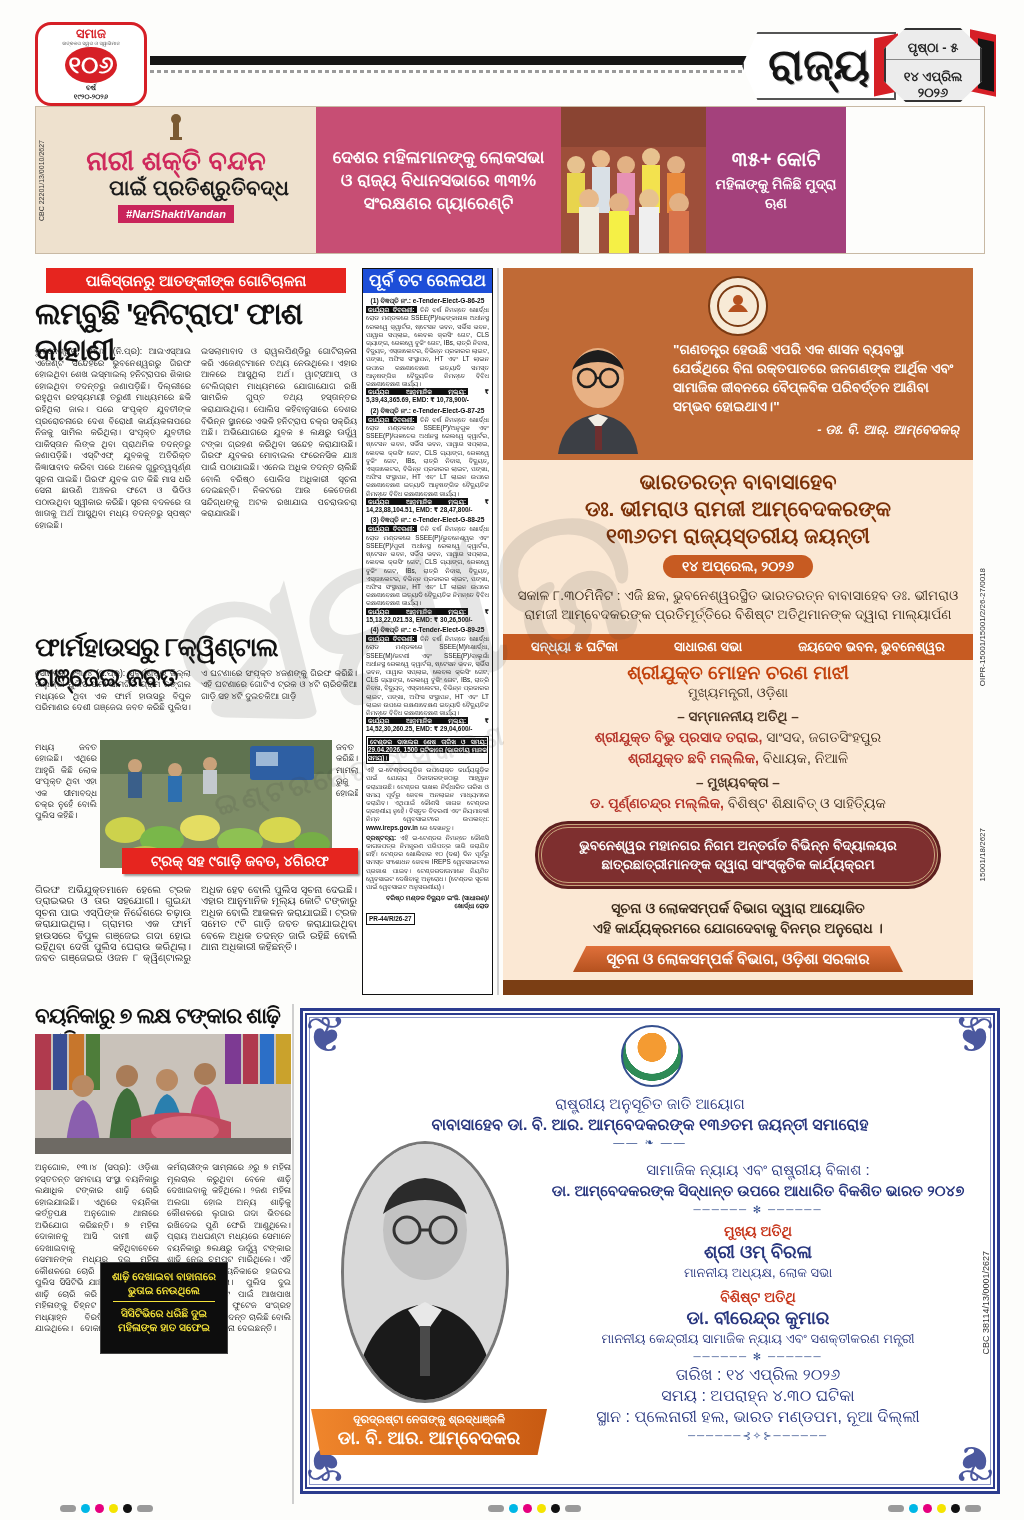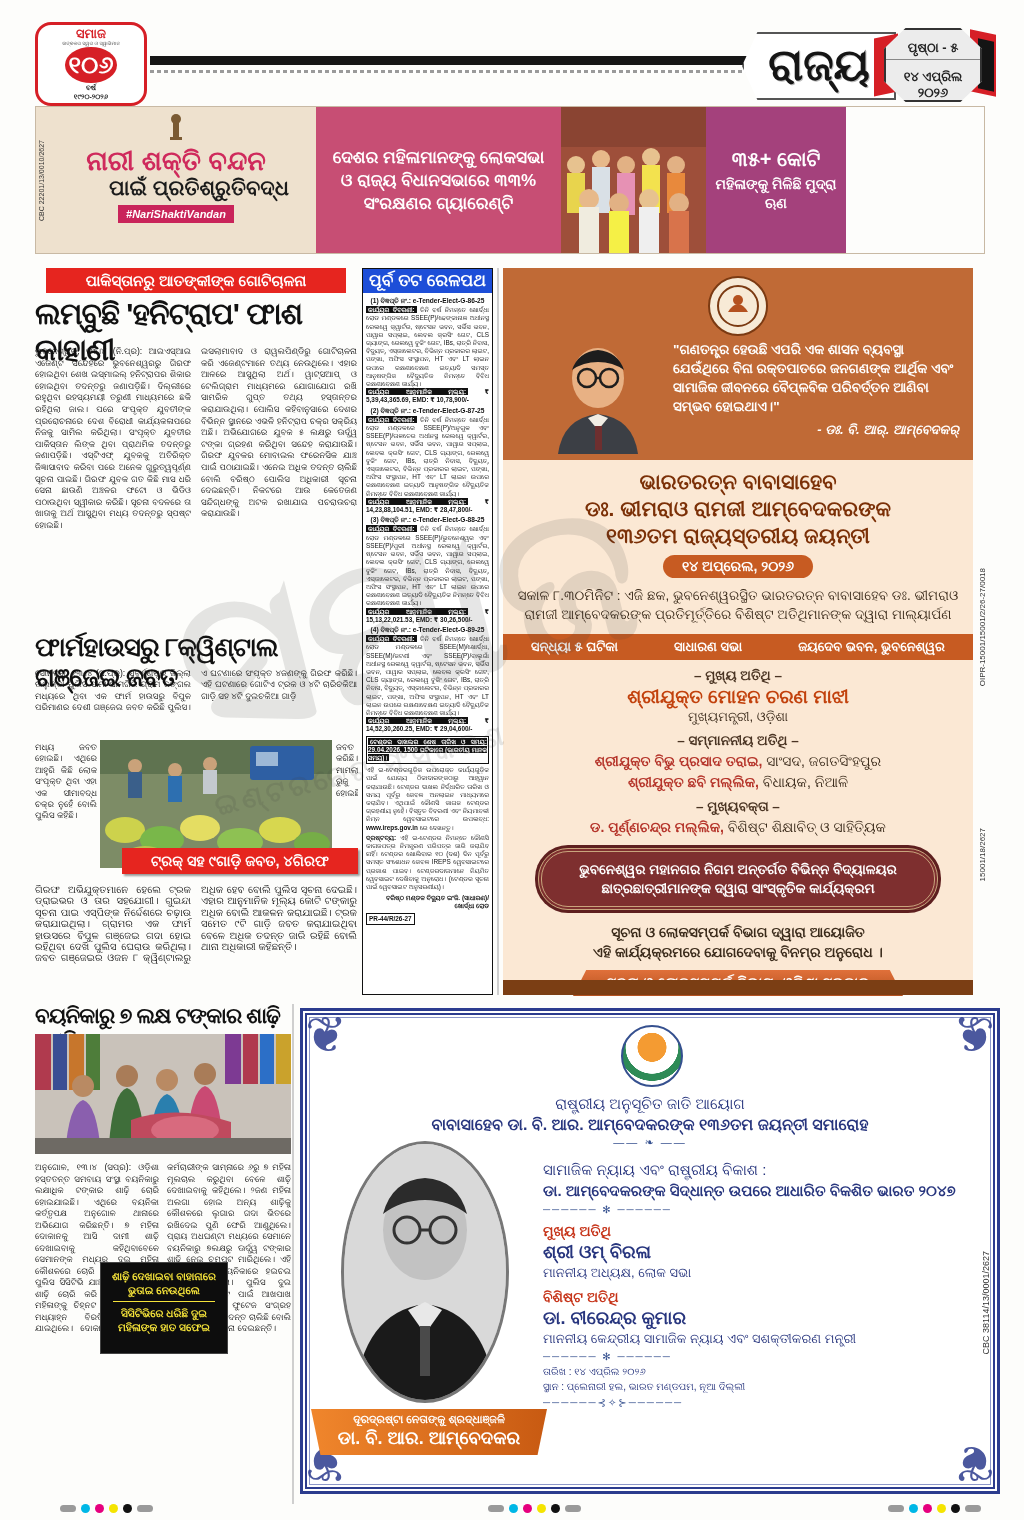--- a/index.html
+++ b/index.html
@@ -126,28 +126,28 @@
              border:2px solid #35508f;box-sizing:border-box;}
   .nc-org{text-align:center;color:#27357e;font-size:15px;margin-top:84px;}
   .nc-event{text-align:center;color:#27357e;font-weight:bold;font-size:16px;margin-top:3px;}
   .nc-orn{text-align:center;color:#35508f;font-size:11px;letter-spacing:2px;margin-top:2px;}
   .nc-port{position:absolute;left:38px;top:130px;width:168px;height:262px;border-radius:50%;overflow:hidden;
            background:linear-gradient(#e9e9e9,#8f8f8f);border:3px solid #777;box-sizing:border-box;}
   .nc-trib{position:absolute;left:8px;top:398px;width:236px;background:linear-gradient(90deg,#f0862c,#c85a12);
            color:#fff;text-align:center;padding:4px 0 6px;clip-path:polygon(0 0,100% 0,96% 100%,4% 100%);}
   .nc-trib .t1{font-size:11px;font-weight:bold;}
   .nc-trib .t2{font-size:18px;font-weight:bold;margin-top:2px;}
-  .nc-right{position:absolute;left:240px;top:150px;width:430px;color:#27357e;}
+  .nc-right{position:absolute;left:240px;top:150px;width:430px;text-align:center;color:#27357e;}
   .nc-theme1{font-size:15px;}
   .nc-theme2{font-size:15px;font-weight:bold;margin-top:3px;}
   .nc-div{color:#35508f;font-size:10px;letter-spacing:2px;margin:4px 0;}
   .nc-lab{color:#c63318;font-weight:bold;font-size:14px;margin-top:8px;}
   .nc-name{font-weight:bold;font-size:18px;margin-top:2px;}
   .nc-role{font-size:13px;margin-top:2px;}
-  .nc-meta{font-size:10px;margin-top:3px;}
+  .nc-meta{font-size:16px;margin-top:3px;}
   .nc-cbc{position:absolute;right:6px;top:240px;font-size:9px;color:#333;}
   
   .wm{left:210px;top:520px;width:420px;height:480px;transform:rotate(-14deg);color:rgba(60,60,60,.13);
       font-weight:bold;pointer-events:none;}
   .wm-big{font-size:200px;line-height:200px;}
   .wm-sm{font-size:28px;margin-top:20px;letter-spacing:4px;}
   
   .marks{display:flex;gap:5px;align-items:center;}
   .marks .pill{width:16px;height:7px;border-radius:4px;background:#9a9a9a;}
   .marks .dot{width:9px;height:9px;border-radius:50%;}
@@ -333,21 +333,20 @@
         <span>ଡଃ. ଭୀମରାଓ ରାମଜୀ ଆମ୍ବେଦକରଙ୍କ</span><br>
         <span>୧୩୬ତମ ରାଜ୍ୟସ୍ତରୀୟ ଜୟନ୍ତୀ</span>
       </div>
       <div class="sad-badge">୧୪ ଅପ୍ରେଲ, ୨୦୨୬</div>
       <div class="sad-morning">ସକାଳ ୮.୩୦ମିନିଟ : ଏଜି ଛକ, ଭୁବନେଶ୍ୱରସ୍ଥିତ ଭାରତରତ୍ନ ବାବାସାହେବ ଡଃ. ଭୀମରାଓ ରାମଜୀ ଆମ୍ବେଦକରଙ୍କ ପ୍ରତିମୂର୍ତ୍ତିରେ ବିଶିଷ୍ଟ ଅତିଥିମାନଙ୍କ ଦ୍ୱାରା ମାଲ୍ୟାର୍ପଣ</div>
       <div class="sad-bar">
         <span>ସନ୍ଧ୍ୟା ୫ ଘଟିକା</span>
         <span>ସାଧାରଣ ସଭା</span>
         <span>ଜୟଦେବ ଭବନ, ଭୁବନେଶ୍ୱର</span>
       </div>
-      <div class="sad-glabel">– ମୁଖ୍ୟ ଅତିଥି –</div>
       <div class="sad-gname">ଶ୍ରୀଯୁକ୍ତ ମୋହନ ଚରଣ ମାଝୀ</div>
       <div class="sad-grole">ମୁଖ୍ୟମନ୍ତ୍ରୀ, ଓଡ଼ିଶା</div>
       <div class="sad-glabel">– ସମ୍ମାନନୀୟ ଅତିଥି –</div>
       <div class="sad-gline"><b>ଶ୍ରୀଯୁକ୍ତ ବିଭୁ ପ୍ରସାଦ ତରାଇ,</b><span> ସାଂସଦ, ଜଗତସିଂହପୁର</span></div>
       <div class="sad-gline"><b>ଶ୍ରୀଯୁକ୍ତ ଛବି ମଲ୍ଲିକ,</b><span> ବିଧାୟକ, ନିଆଳି</span></div>
       <div class="sad-glabel">– ମୁଖ୍ୟବକ୍ତା –</div>
       <div class="sad-gline"><b>ଡ. ପୂର୍ଣ୍ଣଚନ୍ଦ୍ର ମଲ୍ଲିକ,</b><span> ବିଶିଷ୍ଟ ଶିକ୍ଷାବିତ୍ ଓ ସାହିତ୍ୟିକ</span></div>
       <div class="sad-pill">ଭୁବନେଶ୍ୱର ମହାନଗର ନିଗମ ଅନ୍ତର୍ଗତ ବିଭିନ୍ନ ବିଦ୍ୟାଳୟର ଛାତ୍ରଛାତ୍ରୀମାନଙ୍କ ଦ୍ୱାରା ସାଂସ୍କୃତିକ କାର୍ଯ୍ୟକ୍ରମ</div>
       <div class="sad-invite">
         <span>ସୂଚନା ଓ ଲୋକସମ୍ପର୍କ ବିଭାଗ ଦ୍ୱାରା ଆୟୋଜିତ</span><br>
@@ -434,20 +433,21 @@
       <div class="nc-theme2">ଡା. ଆମ୍ବେଦକରଙ୍କ ସିଦ୍ଧାନ୍ତ ଉପରେ ଆଧାରିତ ବିକଶିତ ଭାରତ ୨୦୪୭</div>
       <div class="nc-div">────── ✻ ──────</div>
       <div class="nc-lab">ମୁଖ୍ୟ ଅତିଥି</div>
       <div class="nc-name">ଶ୍ରୀ ଓମ୍ ବିରଳା</div>
       <div class="nc-role">ମାନନୀୟ ଅଧ୍ୟକ୍ଷ, ଲୋକ ସଭା</div>
       <div class="nc-lab">ବିଶିଷ୍ଟ ଅତିଥି</div>
       <div class="nc-name">ଡା. ବୀରେନ୍ଦ୍ର କୁମାର</div>
       <div class="nc-role">ମାନନୀୟ କେନ୍ଦ୍ରୀୟ ସାମାଜିକ ନ୍ୟାୟ ଏବଂ ସଶକ୍ତୀକରଣ ମନ୍ତ୍ରୀ</div>
       <div class="nc-div">────── ✻ ──────</div>
       <div class="nc-meta">ତାରିଖ : ୧୪ ଏପ୍ରିଲ ୨୦୨୬</div>
+      <div class="nc-meta">ସମୟ : ଅପରାହ୍ନ ୪.୩୦ ଘଟିକା</div>
       <div class="nc-meta">ସ୍ଥାନ : ପ୍ଲେନାରୀ ହଲ, ଭାରତ ମଣ୍ଡପମ, ନୂଆ ଦିଲ୍ଲୀ</div>
       <div class="nc-div">──────⊰✧⊱──────</div>
     </div>
     <div class="nc-cbc vert">CBC 38114/13/0001/2627</div>
   </div>
 
   <div class="abs marks" style="left:60px;top:1504px;">
     <div class="pill"></div>
     <div class="dot" style="background:#00b7e6"></div>
     <div class="dot" style="background:#e6007e"></div>

